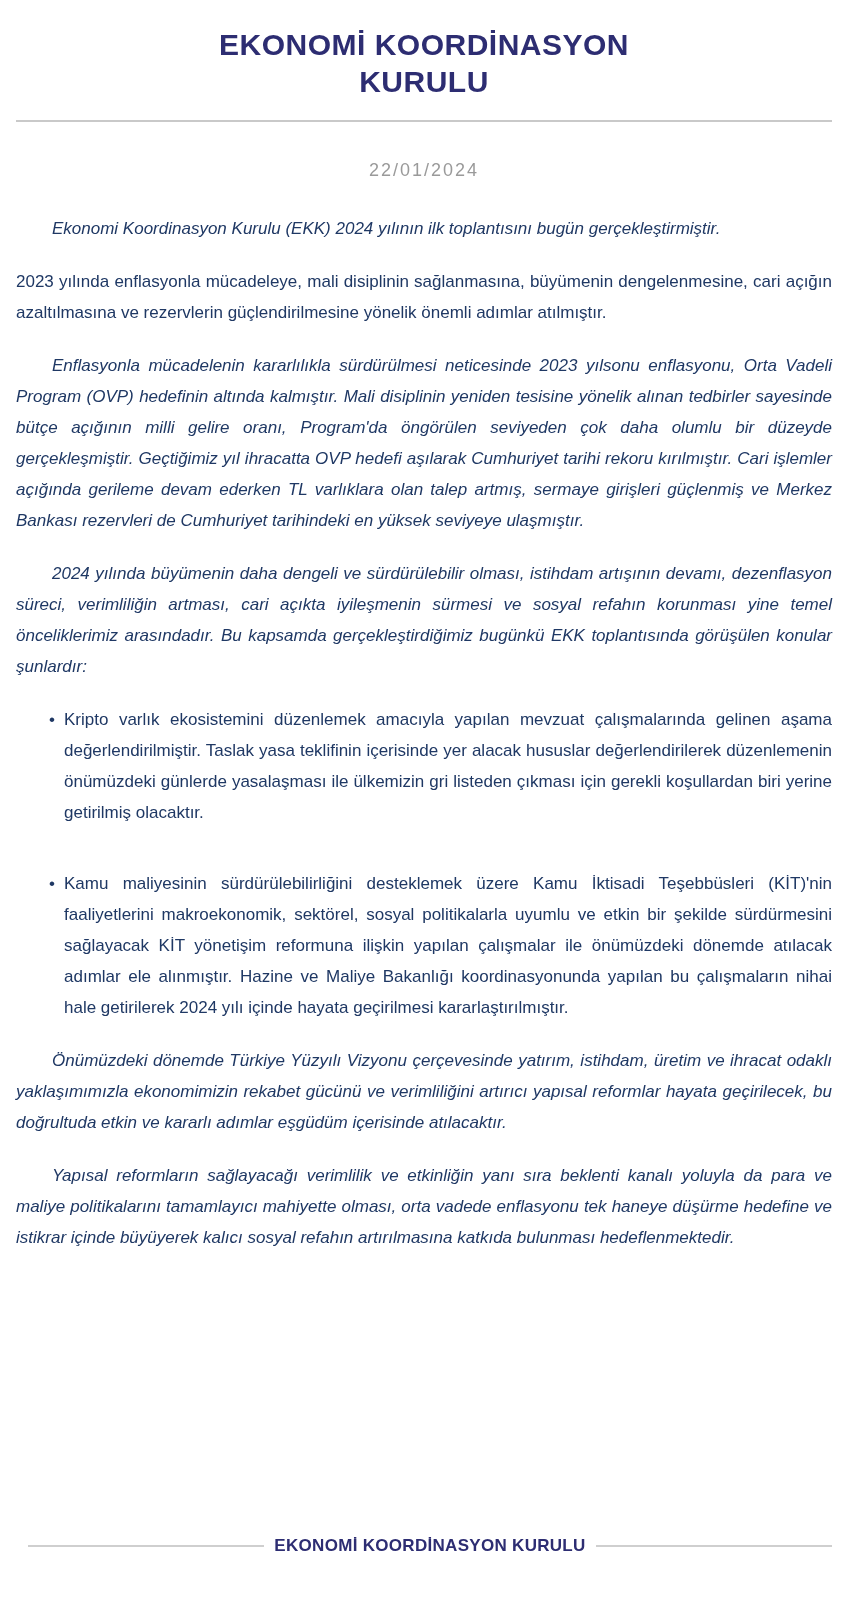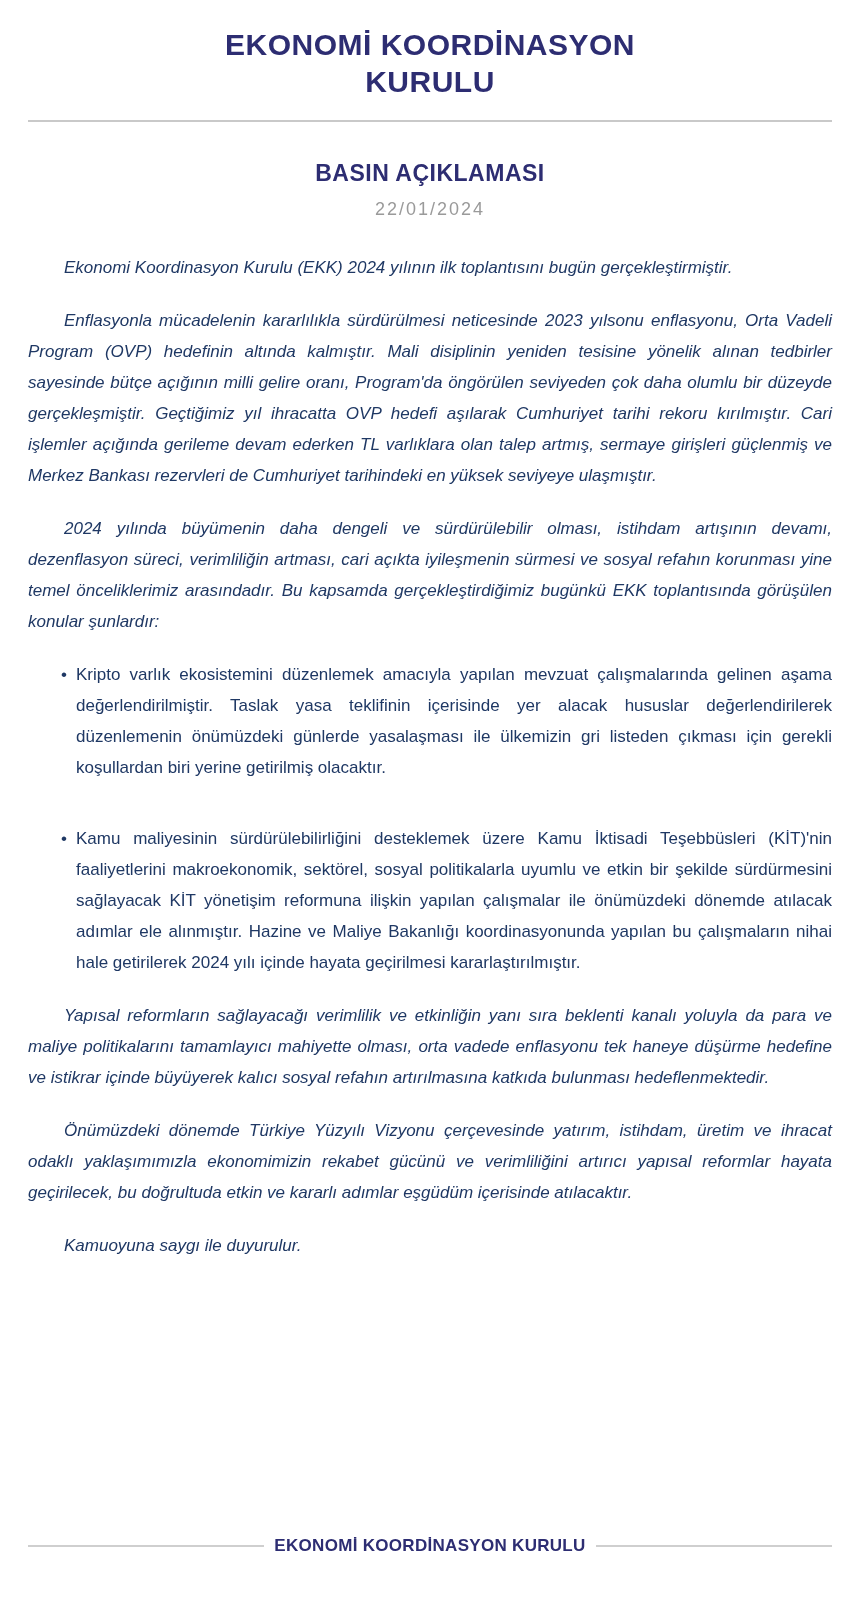--- a/index.html
+++ b/index.html
@@ -7,21 +7,21 @@
   html, body {
     background: #ffffff;
     font-family: "Liberation Sans", "DejaVu Sans", sans-serif;
   }
 
   .page {
     width: 860px;
     height: 1600px;
     margin: 0 auto;
     background: #ffffff;
-    padding: 26px 28px 0 28px;
+    padding: 26px 28px 0 16px;
     overflow: hidden;
     position: relative;
   }
 
   
   .doc-header { text-align: center; }
 
   .org-title {
     color: #2d2d72;
     font-size: 30px;
@@ -120,50 +120,49 @@
 <body>
 
 <div class="page">
 
   <header class="doc-header">
     <h1 class="org-title">EKONOMİ KOORDİNASYON KURULU</h1>
   </header>
 
   <hr class="header-divider">
 
-  <h2 class="press-title">BASIN AÇIKLAMASI</h2>
 
   <div class="press-date">22/01/2024</div>
 
   <main class="doc-body">
 
     <p class="indent">Ekonomi Koordinasyon Kurulu (EKK) 2024 yılının ilk toplantısını bugün gerçekleştirmiştir.</p>
 
+    <p>2023 yılında enflasyonla mücadeleye, mali disiplinin sağlanmasına, büyümenin dengelenmesine, cari açığın azaltılmasına ve rezervlerin güçlendirilmesine yönelik önemli adımlar atılmıştır.</p>
 
     <p class="indent">Enflasyonla mücadelenin kararlılıkla sürdürülmesi neticesinde 2023 yılsonu enflasyonu, Orta Vadeli Program (OVP) hedefinin altında kalmıştır. Mali disiplinin yeniden tesisine yönelik alınan tedbirler sayesinde bütçe açığının milli gelire oranı, Program'da öngörülen seviyeden çok daha olumlu bir düzeyde gerçekleşmiştir. Geçtiğimiz yıl ihracatta OVP hedefi aşılarak Cumhuriyet tarihi rekoru kırılmıştır. Cari işlemler açığında gerileme devam ederken TL varlıklara olan talep artmış, sermaye girişleri güçlenmiş ve Merkez Bankası rezervleri de Cumhuriyet tarihindeki en yüksek seviyeye ulaşmıştır.</p>
 
     <p class="indent pre-list">2024 yılında büyümenin daha dengeli ve sürdürülebilir olması, istihdam artışının devamı, dezenflasyon süreci, verimliliğin artması, cari açıkta iyileşmenin sürmesi ve sosyal refahın korunması yine temel önceliklerimiz arasındadır. Bu kapsamda gerçekleştirdiğimiz bugünkü EKK toplantısında görüşülen konular şunlardır:</p>
 
     <ul class="bullet-list">
       <li>
         <span class="bullet-marker">•</span>
         <span>Kripto varlık ekosistemini düzenlemek amacıyla yapılan mevzuat çalışmalarında gelinen aşama değerlendirilmiştir. Taslak yasa teklifinin içerisinde yer alacak hususlar değerlendirilerek düzenlemenin önümüzdeki günlerde yasalaşması ile ülkemizin gri listeden çıkması için gerekli koşullardan biri yerine getirilmiş olacaktır.</span>
       </li>
       <li>
         <span class="bullet-marker">•</span>
         <span>Kamu maliyesinin sürdürülebilirliğini desteklemek üzere Kamu İktisadi Teşebbüsleri (KİT)'nin faaliyetlerini makroekonomik, sektörel, sosyal politikalarla uyumlu ve etkin bir şekilde sürdürmesini sağlayacak KİT yönetişim reformuna ilişkin yapılan çalışmalar ile önümüzdeki dönemde atılacak adımlar ele alınmıştır. Hazine ve Maliye Bakanlığı koordinasyonunda yapılan bu çalışmaların nihai hale getirilerek 2024 yılı içinde hayata geçirilmesi kararlaştırılmıştır.</span>
       </li>
     </ul>
 
+    <p class="indent closing">Önümüzdeki dönemde Türkiye Yüzyılı Vizyonu çerçevesinde yatırım, istihdam, üretim ve ihracat odaklı yaklaşımımızla ekonomimizin rekabet gücünü ve verimliliğini artırıcı yapısal reformlar hayata geçirilecek, bu doğrultuda etkin ve kararlı adımlar eşgüdüm içerisinde atılacaktır.</p>
+
     <p class="indent">Yapısal reformların sağlayacağı verimlilik ve etkinliğin yanı sıra beklenti kanalı yoluyla da para ve maliye politikalarını tamamlayıcı mahiyette olması, orta vadede enflasyonu tek haneye düşürme hedefine ve istikrar içinde büyüyerek kalıcı sosyal refahın artırılmasına katkıda bulunması hedeflenmektedir.</p>
 
-    <p class="indent closing">Önümüzdeki dönemde Türkiye Yüzyılı Vizyonu çerçevesinde yatırım, istihdam, üretim ve ihracat odaklı yaklaşımımızla ekonomimizin rekabet gücünü ve verimliliğini artırıcı yapısal reformlar hayata geçirilecek, bu doğrultuda etkin ve kararlı adımlar eşgüdüm içerisinde atılacaktır.</p>
 
-
-    <p class="indent">Kamuoyuna saygı ile duyurulur.</p>
 
   </main>
 
   <footer class="doc-footer">
     <span class="footer-rule"></span>
     <span class="footer-text">EKONOMİ KOORDİNASYON KURULU</span>
     <span class="footer-rule"></span>
   </footer>
 
 </div>

